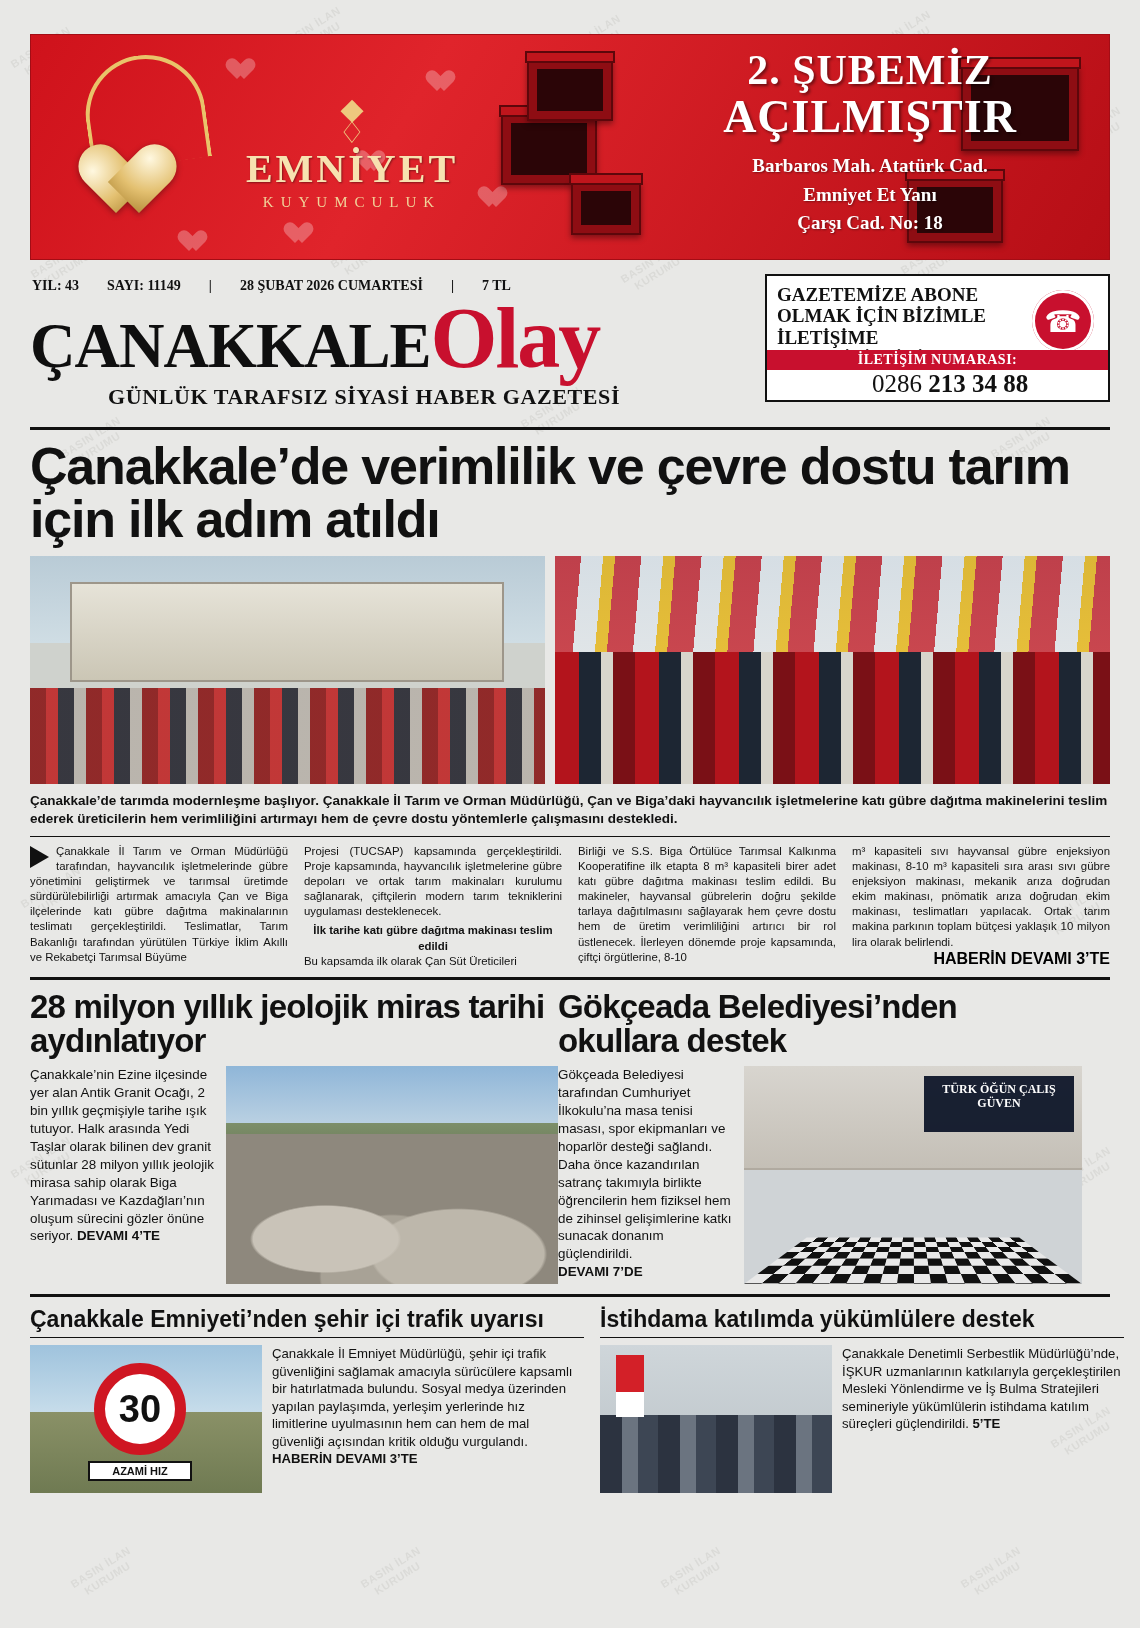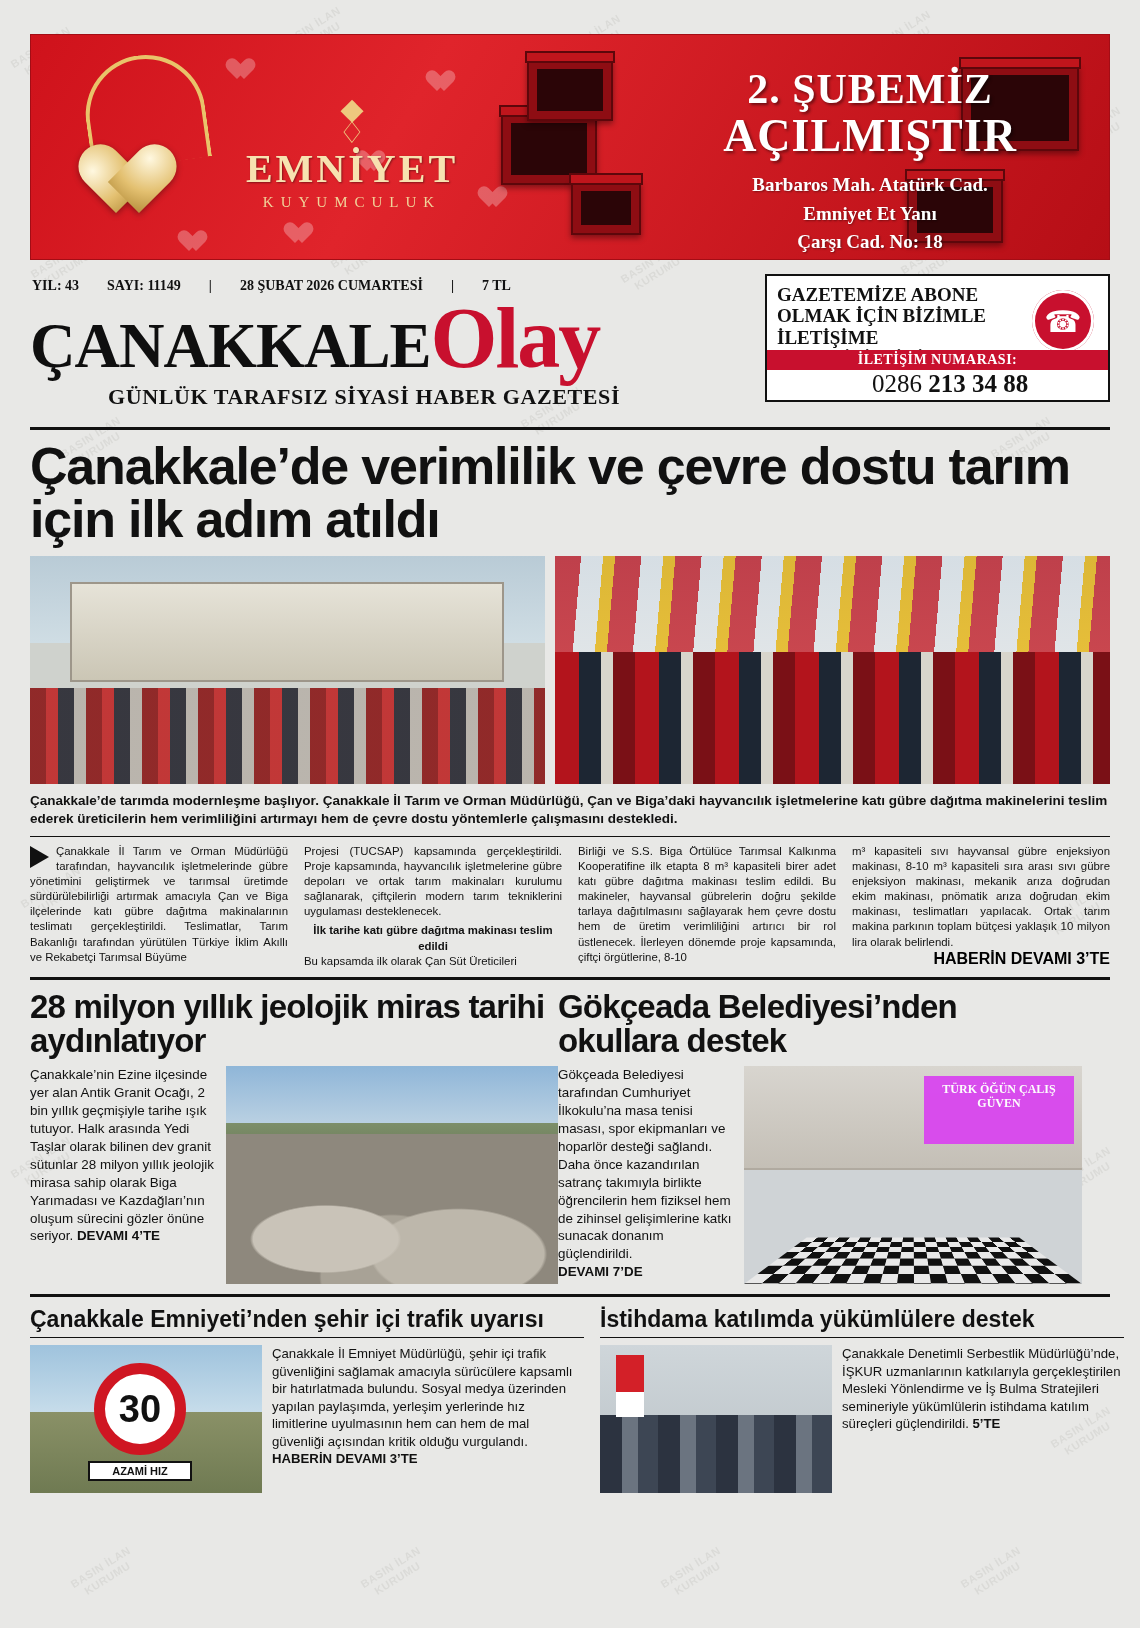--- a/index.html
+++ b/index.html
@@ -86,21 +86,21 @@
     font-size: 15px; letter-spacing: 7px; color: #f0d49a; margin-top: 2px;
   }
   .boxes { position:absolute; }
   .giftbox {
     position:absolute; background:#8e0d13; border:2px solid #5d070b;
     box-shadow: 0 3px 6px rgba(0,0,0,.4);
   }
   .giftbox .lid { position:absolute; left:-4px; right:-4px; top:-10px; height:12px; background:#c0151c; border:2px solid #5d070b;}
   .giftbox .inner { position:absolute; inset:8px; background:#2b0507; }
   .adtext {
-    position: absolute; right: 24px; top: 30px; width: 430px; text-align: center;
+    position: absolute; right: 24px; top: 11px; width: 430px; text-align: center;
     font-family: "Liberation Serif", serif; color:#fff;
   }
   .adtext .l1 {
     font-size: 42px; font-weight: 700; letter-spacing: 1px;
     text-shadow: 2px 2px 3px rgba(0,0,0,.45);
   }
   .adtext .l2 {
     font-size: 46px; font-weight: 700; letter-spacing: 1px; line-height: 1;
     text-shadow: 2px 2px 3px rgba(0,0,0,.45);
   }
@@ -256,22 +256,22 @@
     background: repeating-conic-gradient(#111 0% 25%, #e8e8e8 0% 50%) 0 0/34px 34px;
     transform: perspective(160px) rotateX(52deg);
     transform-origin: bottom;
   }
   .ph-chess:after {
     content:""; position:absolute; left:0; top:0; width:100%; height:102px;
     background: linear-gradient(#d8d5cf,#c4bfb6);
     border-bottom: 2px solid #b0aaa0;
   }
   .chess-banner {
-    position:absolute; right: 8px; top: 10px; width: 150px; height: 68px;
-    background:#d946ef; color:#fff; font-family:"Liberation Serif",serif;
+    position:absolute; right: 8px; top: 10px; width: 150px; height: 56px;
+    background:#0f172a; color:#fff; font-family:"Liberation Serif",serif;
     font-size: 12px; font-weight:700; text-align:center; line-height:1.2;
     padding-top: 6px; z-index: 3; opacity:.95;
   }
 
   
   .botrow {
     display: grid; grid-template-columns: 554px 524px; gap: 16px;
     margin-top: 10px;
   }
   .bot-head {

